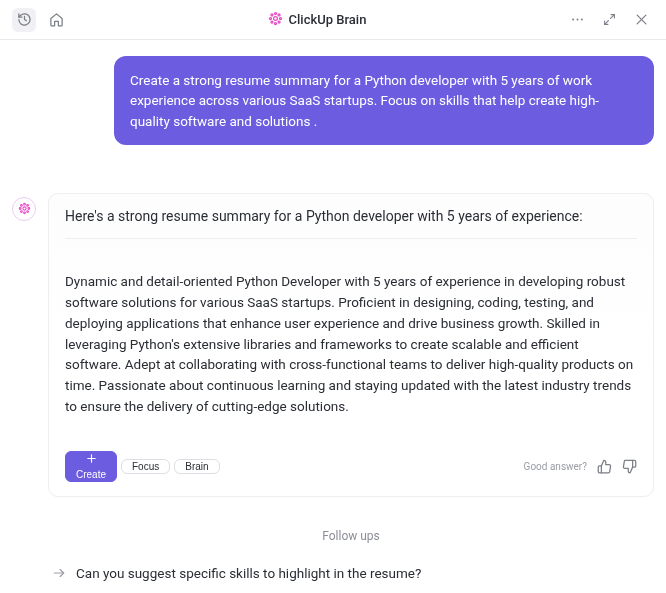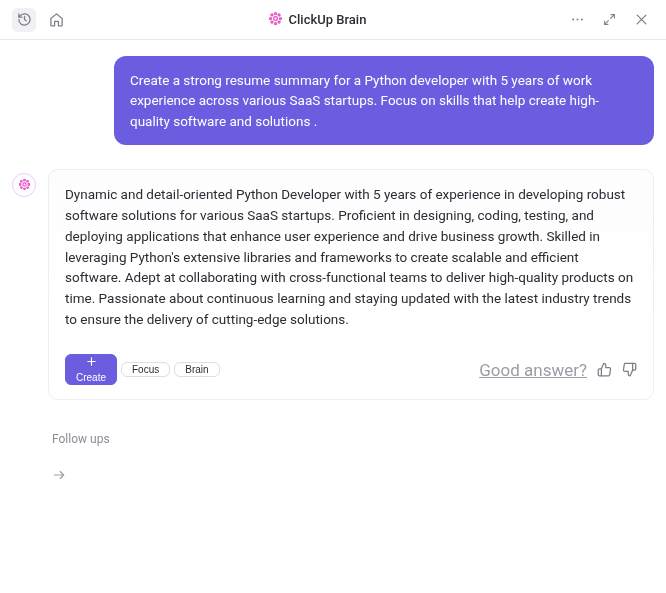--- a/index.html
+++ b/index.html
@@ -46,20 +46,21 @@
     .icon-btn.active {
       background: #f0f0f5;
     }
     .brain-icon {
       color: #e949c4;
     }
     .chat-area {
       padding: 16px 12px;
       display: flex;
       flex-direction: column;
+      gap: 24px;
     }
     .user-msg {
       align-self: flex-end;
       background: #6b5ce0;
       color: #ffffff;
       padding: 14px 16px;
       border-radius: 12px;
       max-width: 540px;
       margin-left: auto;
       font-size: 13.5px;
@@ -93,21 +94,21 @@
       font-size: 14px;
       color: #2a2e34;
       padding-bottom: 14px;
       border-bottom: 1px solid #ededf2;
       margin-bottom: 32px;
     }
     .ai-body {
       font-size: 13.5px;
       line-height: 1.55;
       color: #2a2e34;
-      margin-bottom: 24px;
+      margin-bottom: 34px;
     }
     .action-row {
       display: flex;
       align-items: center;
       gap: 4px;
     }
     .btn {
       display: inline-flex;
       align-items: center;
       gap: 5px;
@@ -120,37 +121,37 @@
       color: #2a2e34;
       flex-direction: column;
     }
     .btn-primary {
       background: #6b5ce0;
       border-color: #6b5ce0;
       color: #ffffff;
     }
     .spacer { flex: 1; }
     .feedback-text {
-      font-size: 17px;
+      font-size: 10px;
       color: #9b9da5;
       margin-right: 6px;
-      text-decoration: underline;
     }
     .feedback-icon {
       color: #7c7f88;
       cursor: pointer;
       display:flex; align-items:center;
     }
     .followups {
       padding: 16px 16px 16px 52px;
     }
     .followups-title {
       font-size: 12px;
       color: #8b8e97;
       margin-bottom: 14px;
+      text-align: center;
     }
     .followup-item {
       display: flex;
       align-items: center;
       gap: 10px;
       padding: 8px 0;
       cursor: pointer;
       font-size: 13.5px;
       color: #2a2e34;
     }
@@ -232,20 +233,21 @@
           <circle cx="12" cy="20" r="1.6"></circle>
           <circle cx="4" cy="12" r="1.6"></circle>
           <circle cx="20" cy="12" r="1.6"></circle>
           <circle cx="6.3" cy="6.3" r="1.6"></circle>
           <circle cx="17.7" cy="6.3" r="1.6"></circle>
           <circle cx="6.3" cy="17.7" r="1.6"></circle>
           <circle cx="17.7" cy="17.7" r="1.6"></circle>
         </svg>
     </div>
     <div class="ai-content">
+      <div class="ai-intro">Here's a strong resume summary for a Python developer with 5 years of experience:</div>
       <div class="ai-body">Dynamic and detail-oriented Python Developer with 5 years of experience in developing robust software solutions for various SaaS startups. Proficient in designing, coding, testing, and deploying applications that enhance user experience and drive business growth. Skilled in leveraging Python's extensive libraries and frameworks to create scalable and efficient software. Adept at collaborating with cross-functional teams to deliver high-quality products on time. Passionate about continuous learning and staying updated with the latest industry trends to ensure the delivery of cutting-edge solutions.</div>
       <div class="action-row">
         <button class="btn btn-primary">
           <svg width="11" height="11" viewBox="0 0 24 24" fill="none" stroke="currentColor" stroke-width="2.5" stroke-linecap="round">
               <line x1="12" y1="4" x2="12" y2="20"></line>
               <line x1="4" y1="12" x2="20" y2="12"></line>
             </svg>
           <span>Create</span>
         </button>
         <button class="btn">
@@ -269,23 +271,32 @@
             </svg>
         </span>
       </div>
     </div>
   </div>
 </div>
 
 <div class="followups">
   <div class="followups-title">Follow ups</div>
 
-
   <div class="followup-item">
     <span class="followup-arrow">
       <svg width="14" height="14" viewBox="0 0 24 24" fill="none" stroke="currentColor" stroke-width="2" stroke-linecap="round" stroke-linejoin="round">
           <line x1="4" y1="12" x2="20" y2="12"></line>
           <polyline points="14 6 20 12 14 18"></polyline>
         </svg>
     </span>
+    <span>Can you suggest specific skills to highlight in the resume?</span>
+  </div>
+
+  <div class="followup-item">
+    <span class="followup-arrow">
+      <svg width="14" height="14" viewBox="0 0 24 24" fill="none" stroke="currentColor" stroke-width="2" stroke-linecap="round" stroke-linejoin="round">
+          <line x1="4" y1="12" x2="20" y2="12"></line>
+          <polyline points="14 6 20 12 14 18"></polyline>
+        </svg>
+    </span>
   </div>
 
 </div>
 
 </body></html>

